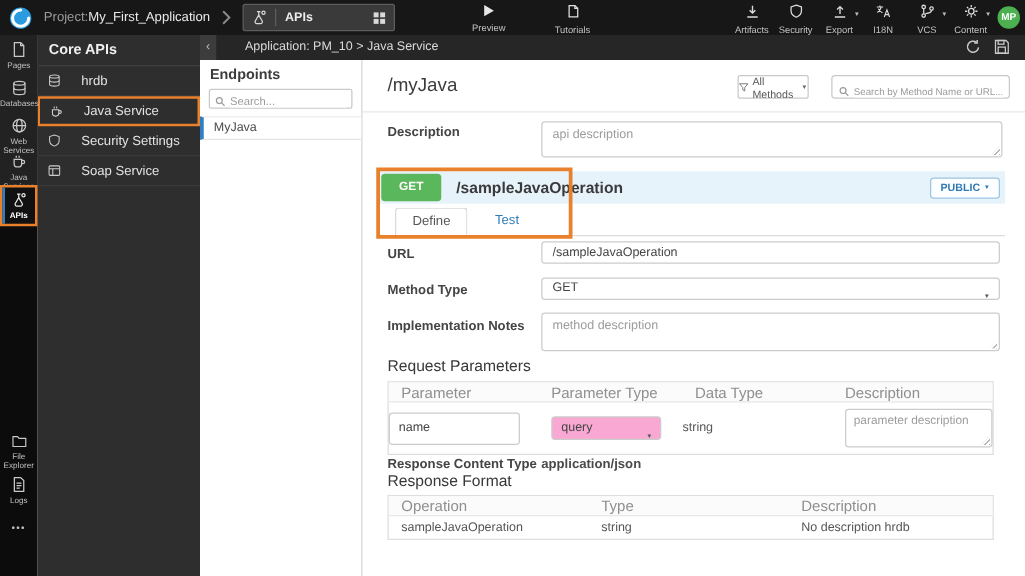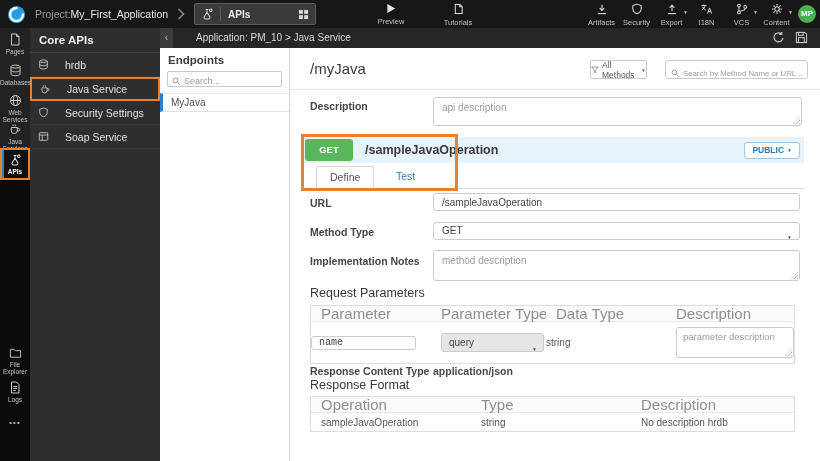--- a/index.html
+++ b/index.html
@@ -97,26 +97,26 @@
   .f-url{top:145px}
   .f-select{position:absolute;left:143px;right:20px;top:174px;height:18px;border:1px solid #ccc;border-radius:3px;padding:0 8px;font-size:10px;color:#444;line-height:16px;background:#fff;cursor:pointer}
   .f-select .crt{position:absolute;right:7px;top:6px;font-size:5px;color:#555}
   .f-in-ta{left:143px;right:20px;top:202px;height:31px}
 
   .sec-title{position:absolute;left:20px;font-size:12.5px;font-weight:400;color:#383838}
   .req-title{top:238px}
 
   .tbl{position:absolute;left:20px;right:25px;border:1px solid #ddd;background:#fff}
   .req-tbl{top:257px}
-  .tbl-h{display:grid;height:16px;align-items:center;background:#fbfbfb;border-bottom:1px solid #e8e8e8;font-size:15px;color:#8f8f8f}
+  .tbl-h{display:grid;height:16px;align-items:center;background:#fbfbfb;border-bottom:1px solid #e8e8e8;font-size:12px;color:#8f8f8f}
   .tbl-h>div,.tbl-r>div{padding-left:10px;overflow:hidden;white-space:nowrap}
   .req-cols{grid-template-columns:120px 115px 120px 1fr}
   .req-body{display:grid;grid-template-columns:120px 115px 120px 1fr;align-items:center;height:41px;font-size:10px;color:#555}
-  .req-body .cell-in input{width:105px;height:14px;border:1px solid #ccc;border-radius:3px;padding:0 7px;font-size:10px;color:#444;outline:none;font-family:Liberation Mono, monospace}
-  .cell-sel{position:relative;width:103px;height:19px;border:1px solid #ccc;border-radius:3px;padding:0 7px;font-size:10px;color:#444;line-height:17px;background:#e5e5e5;cursor:pointer;margin-left:10px}
+  .req-body .cell-in input{width:105px;height:26px;border:1px solid #ccc;border-radius:3px;padding:0 7px;font-size:10px;color:#444;outline:none;font-family:Liberation Sans, sans-serif}
+  .cell-sel{position:relative;width:88px;height:19px;border:1px solid #ccc;border-radius:3px;padding:0 7px;font-size:10px;color:#444;line-height:17px;background:#f9a8d4;cursor:pointer;margin-left:10px}
   .cell-sel .crt{position:absolute;right:6px;top:7px;font-size:5px;color:#555}
   .cell-ta{position:relative;width:118px;height:31px;margin:5px 0 5px 10px}
   .cell-ta textarea{padding:3px 6px;font-size:9.5px}
 
   .resp-ct-l{position:absolute;left:20px;top:317px}
   .resp-ct-v{position:absolute;left:143px;top:317px;font-size:10.5px;font-weight:700;color:#4a4a4a}
   .resp-title{top:330px}
   .resp-tbl{top:348px}
   .resp-cols{grid-template-columns:160px 160px 1fr}
   .tbl-r{display:grid;grid-template-columns:160px 160px 1fr;align-items:center;height:18px;font-size:10px;color:#555}

